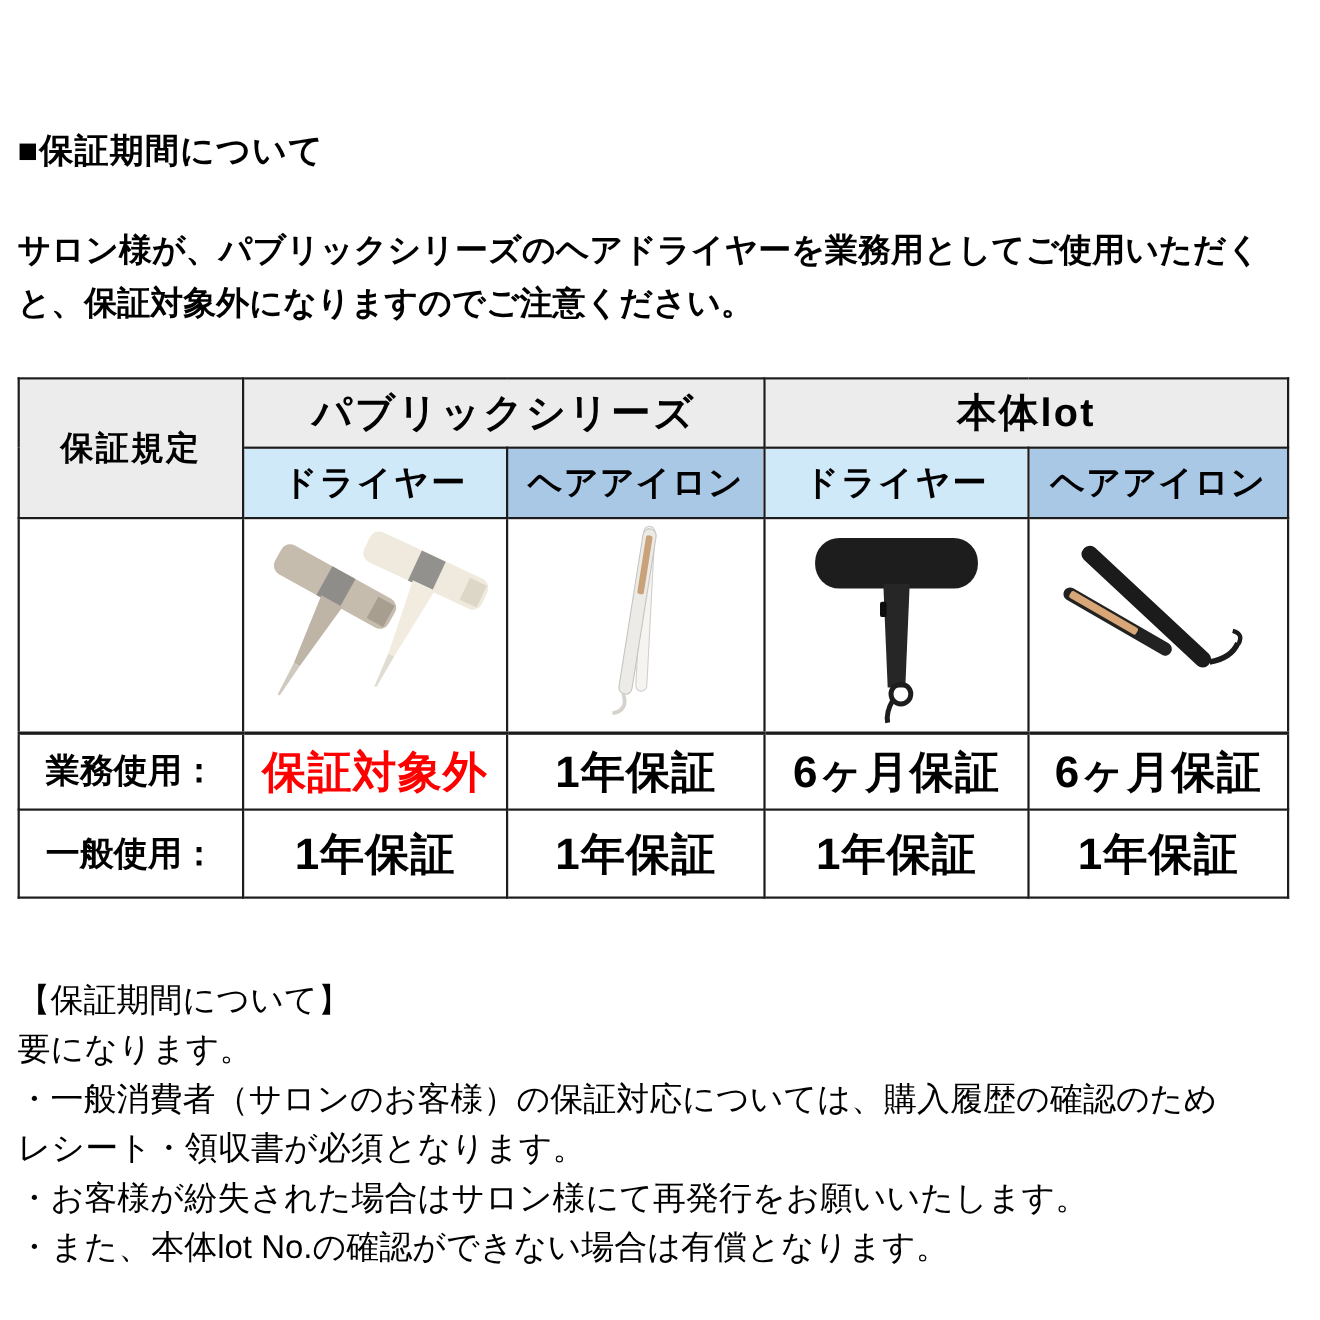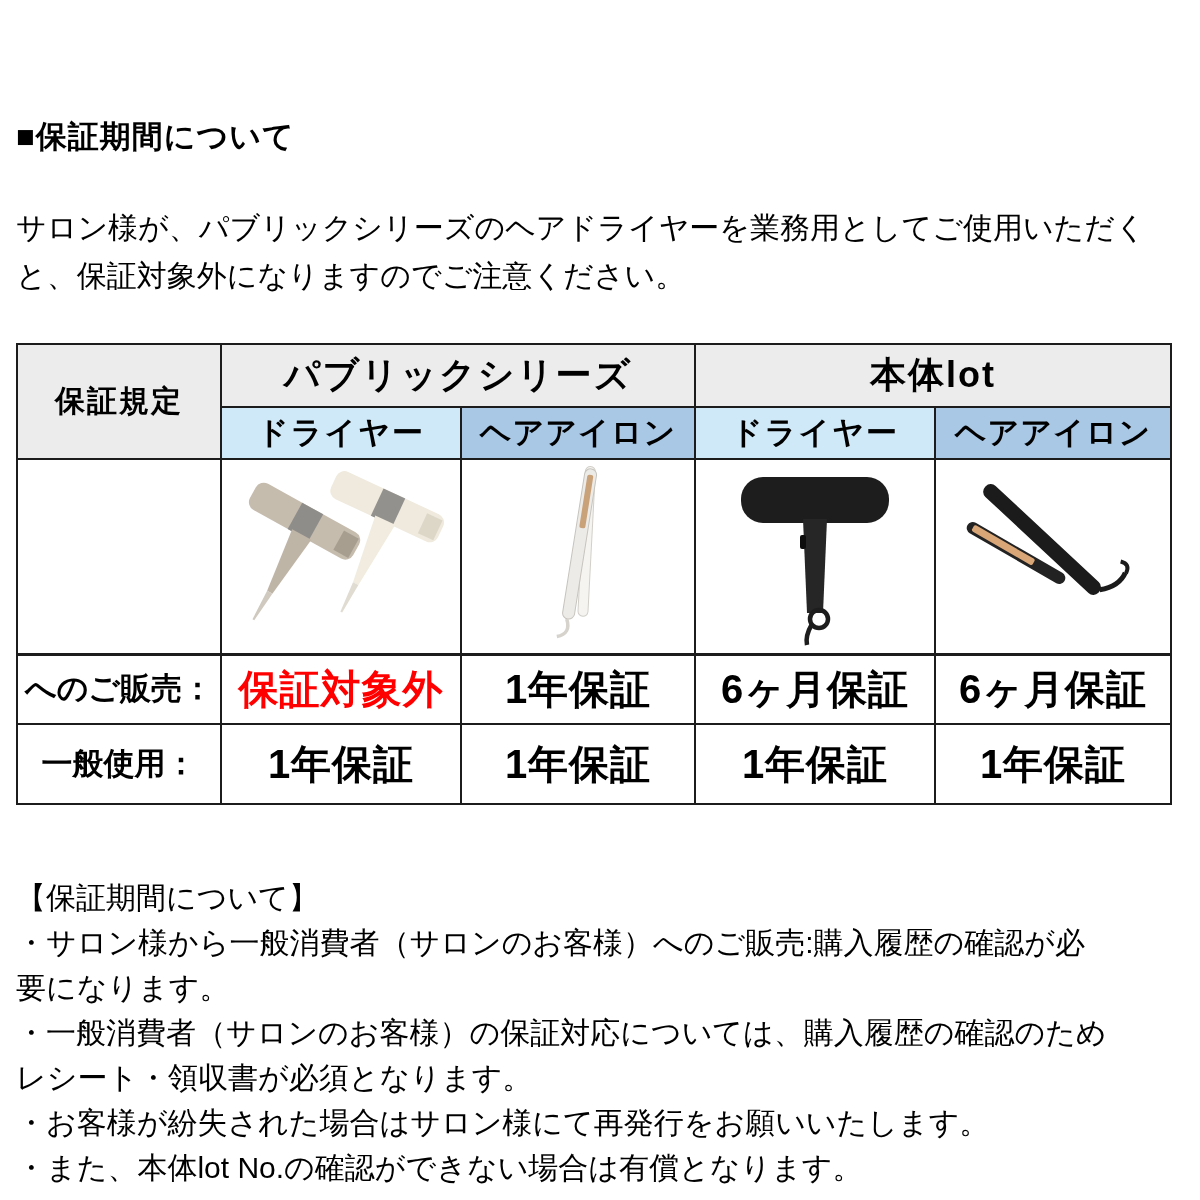--- a/index.html
+++ b/index.html
@@ -10,37 +10,37 @@
     overflow:hidden;
   }
   .doc{padding:0 16px;}
   .title{
     margin-top:121px;
     font-size:31px;line-height:31px;
     font-weight:bold;
     letter-spacing:1px;
   }
   .intro{margin-top:52px;font-size:30px;line-height:48px;}
-  .intro div{white-space:nowrap;}
+  .intro div{white-space:nowrap;font-weight:bold;}
 
   table.warranty{
     border-collapse:collapse;
     margin-top:43px;
     table-layout:fixed;
     width:1156px;
   }
   table.warranty th, table.warranty td{
     border:2px solid var(--border,#1c1c1c);
     text-align:center;
     vertical-align:middle;
     padding:0;
     overflow:hidden;
   }
   tr.h1{height:63px;}
-  tr.h2{height:52px;}
+  tr.h2{height:64px;}
   tr.imgs{height:195px;}
   tr.imgs td{border-bottom-width:3px;}
   tr.data1{height:70px;}
   tr.data2{height:80px;}
   th.gray{background:var(--header-gray,#ececec);font-size:36px;font-weight:bold;letter-spacing:2px;}
   th.corner{font-size:30px;}
   th.blue1{background:var(--dryer-cell-blue,#cfe9f8);font-size:31px;font-weight:bold;letter-spacing:2px;border-bottom-width:3px;}
   th.blue2{background:var(--iron-cell-blue,#a9c8e6);font-size:31px;font-weight:bold;letter-spacing:1px;border-bottom-width:3px;margin-top:12px;}
   td.rowlabel{font-size:31px;font-weight:bold;}
   td.val{font-size:40px;font-weight:bold;letter-spacing:1px;}
@@ -132,39 +132,38 @@
               <rect x="-25" y="-80" width="7" height="70" rx="2" fill="#d9a678"></rect>
             </g>
             <rect x="-8" y="-92" width="15" height="155" rx="7" fill="#1b1b1b"></rect>
             <path d="M 2,62 q 16,12 30,7" stroke="#1b1b1b" stroke-width="5" fill="none"></path>
             <path d="M 32,70 q 10,-3 5,-12" stroke="#1b1b1b" stroke-width="4" fill="none"></path>
           </g>
         </svg>
       </td>
     </tr>
     <tr class="data1">
-      <td class="rowlabel">へのご販売：</td>
+      <td class="rowlabel">業務使用：</td>
       <td class="val red">保証対象外</td>
       <td class="val">1年保証</td>
       <td class="val">6ヶ月保証</td>
       <td class="val">6ヶ月保証</td>
     </tr>
     <tr class="data2">
       <td class="rowlabel">一般使用：</td>
       <td class="val">1年保証</td>
       <td class="val">1年保証</td>
       <td class="val">1年保証</td>
       <td class="val">1年保証</td>
     </tr>
   </tbody>
     </table>
 
   <div class="notes">
     <div>【保証期間について】</div>
-    <div>・サロン様から一般消費者（サロンのお客様）へのご販売:購入履歴の確認が必</div>
     <div>要になります。</div>
     <div>・一般消費者（サロンのお客様）の保証対応については、購入履歴の確認のため</div>
     <div>レシート・領収書が必須となります。</div>
     <div>・お客様が紛失された場合はサロン様にて再発行をお願いいたします。</div>
     <div>・また、本体lot No.の確認ができない場合は有償となります。</div>
   </div>
 
 </div>
 
 </body></html>

